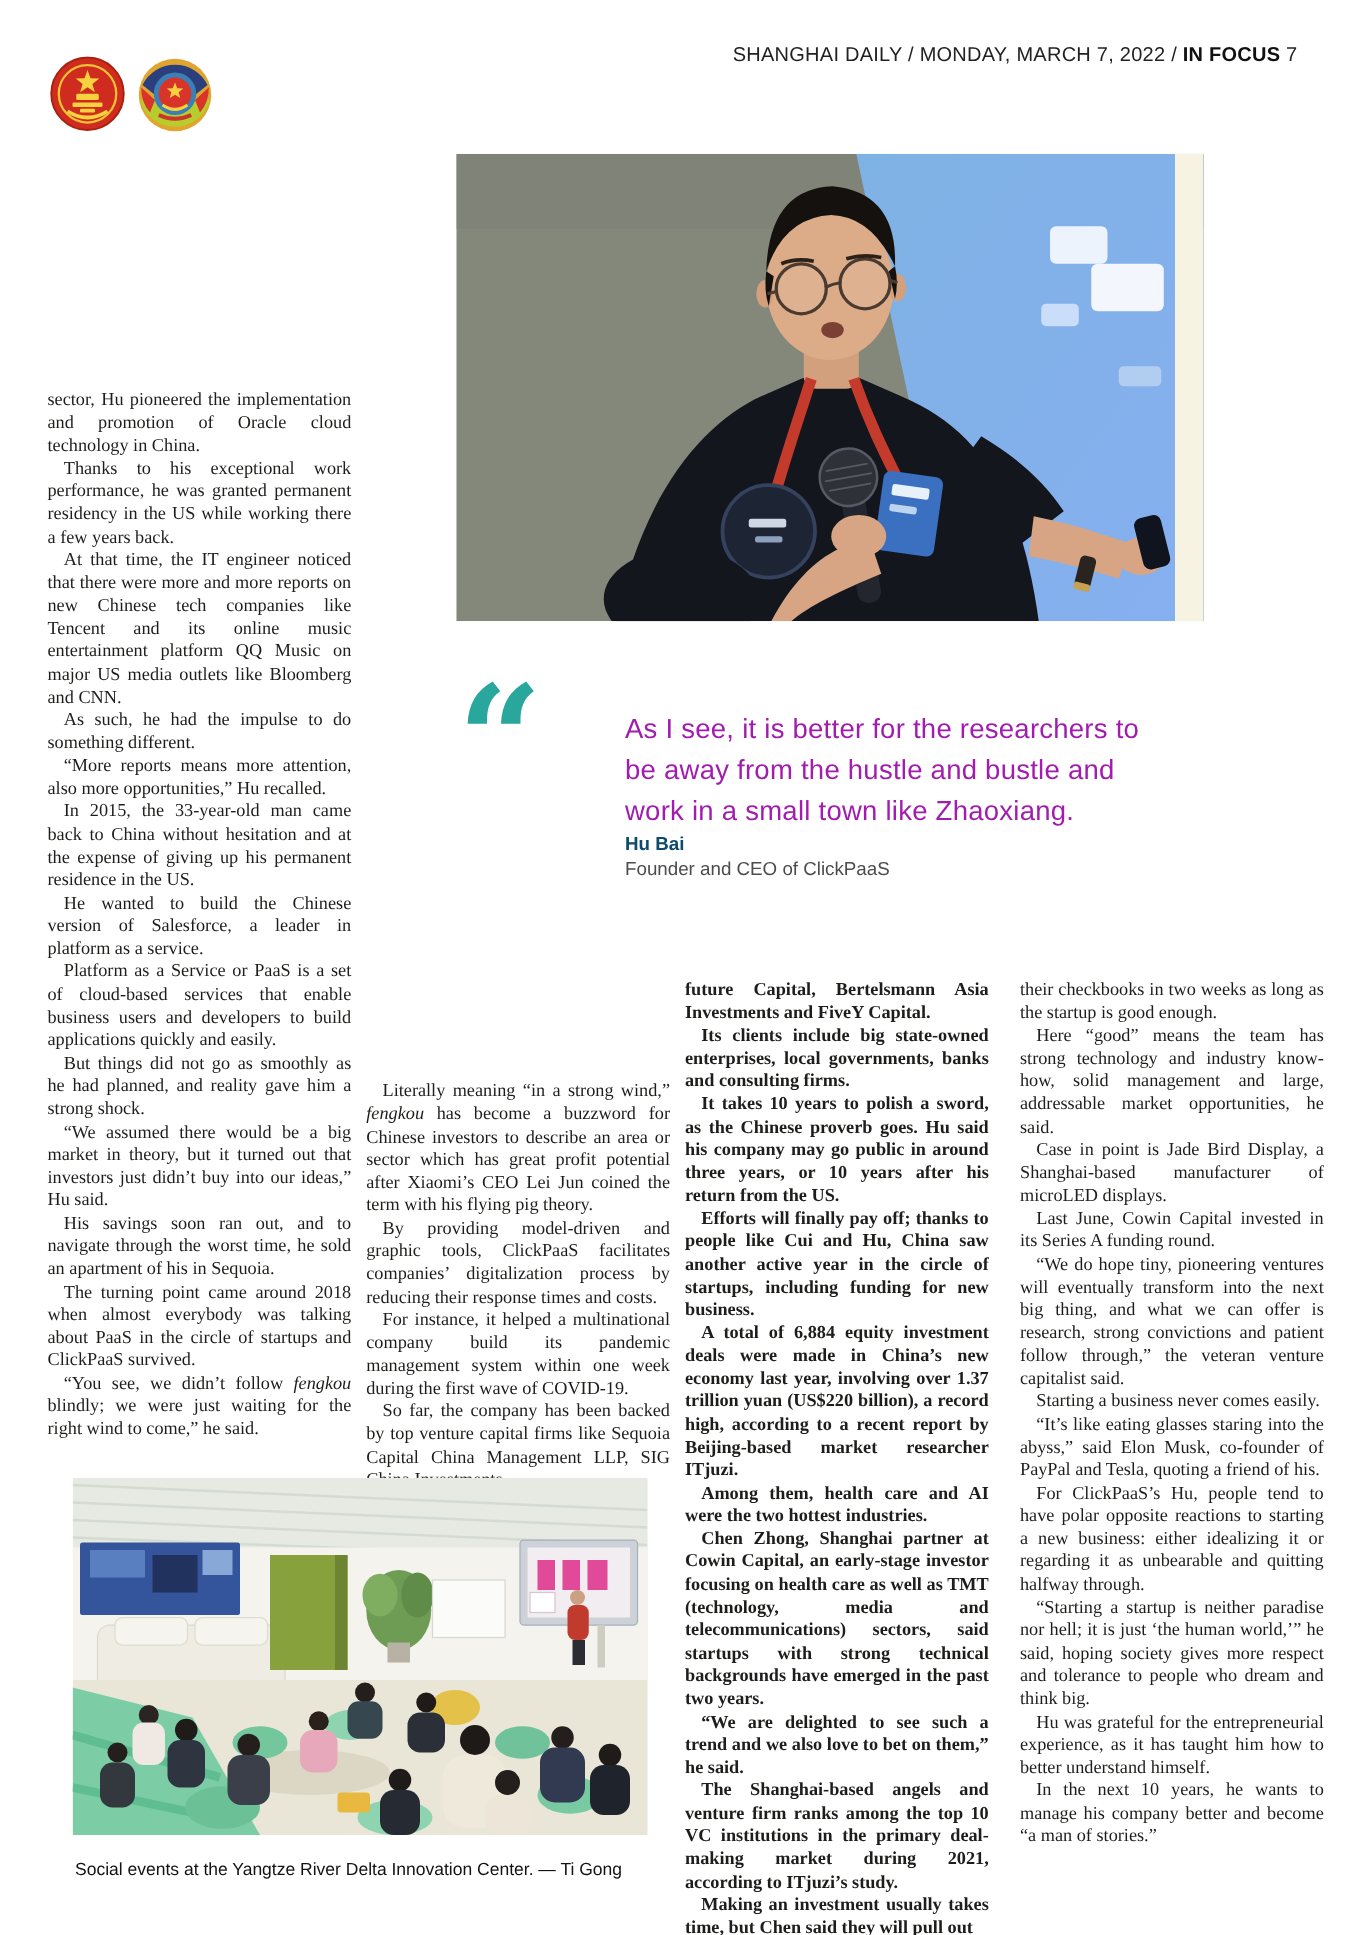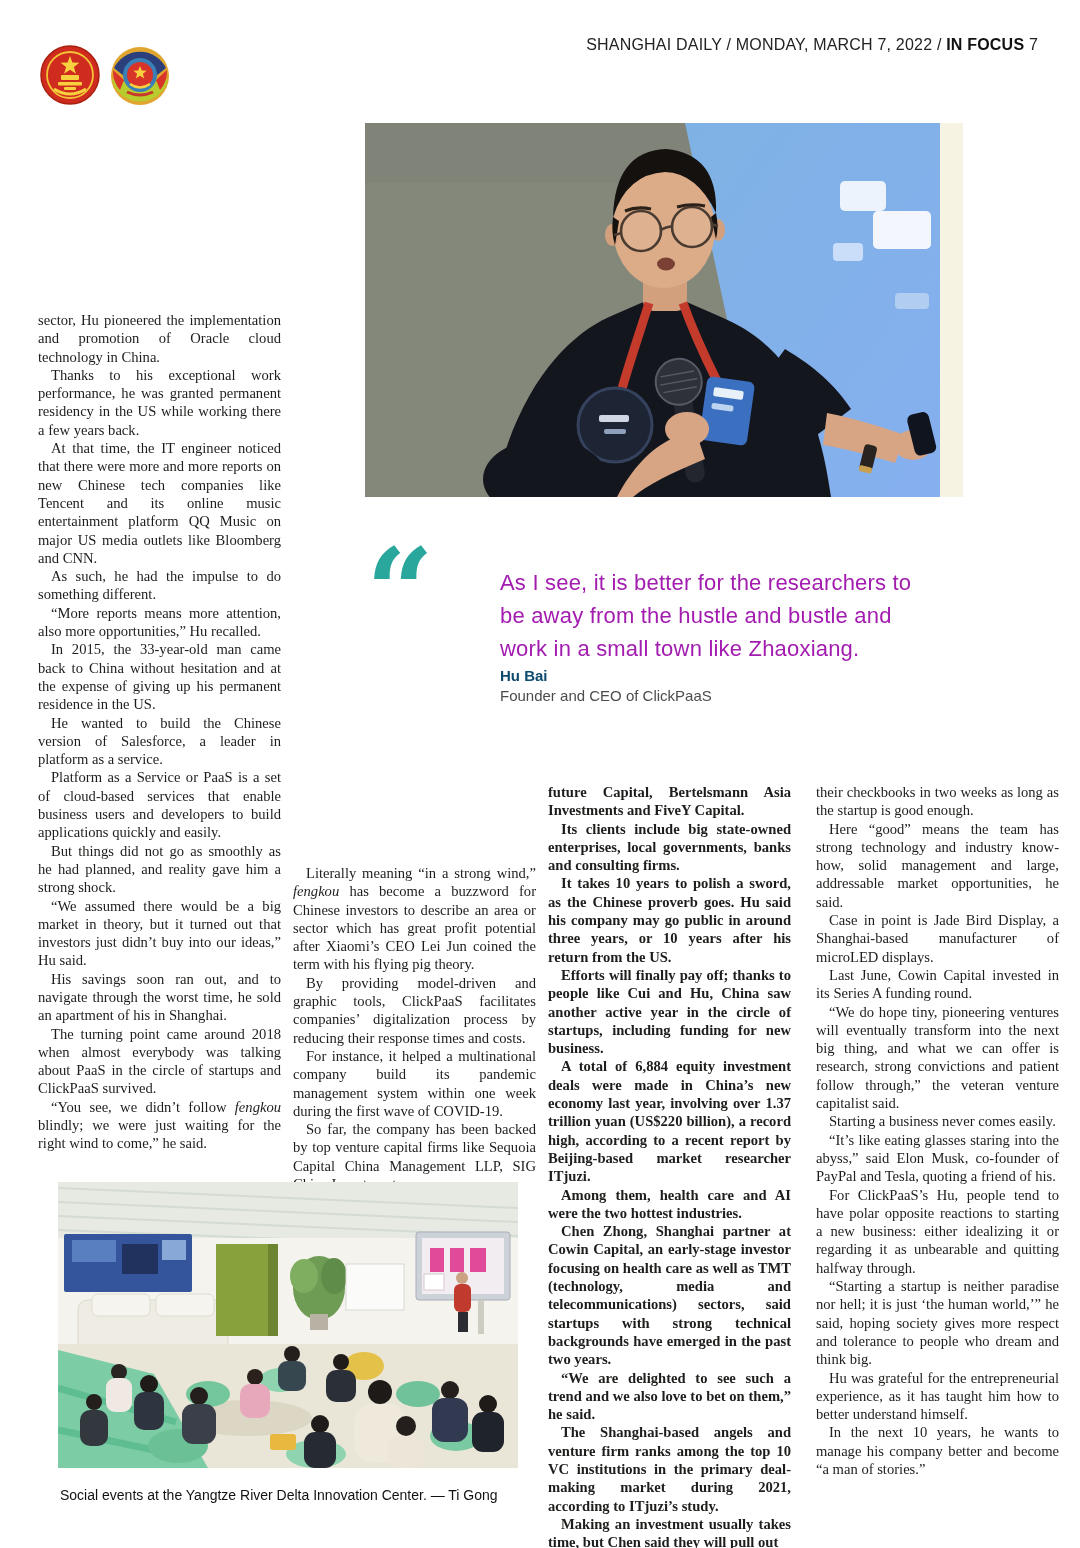--- a/index.html
+++ b/index.html
@@ -157,21 +157,21 @@
       <p class="cont">sector, Hu pioneered the implementation and promotion of Oracle cloud technology in China.</p>
       <p>Thanks to his exceptional work performance, he was granted permanent residency in the US while working there a few years back.</p>
       <p>At that time, the IT engineer noticed that there were more and more reports on new Chinese tech companies like Tencent and its online music entertainment platform QQ Music on major US media outlets like Bloomberg and CNN.</p>
       <p>As such, he had the impulse to do something different.</p>
       <p>“More reports means more attention, also more opportunities,” Hu recalled.</p>
       <p>In 2015, the 33-year-old man came back to China without hesitation and at the expense of giving up his permanent residence in the US.</p>
       <p>He wanted to build the Chinese version of Salesforce, a leader in platform as a service.</p>
       <p>Platform as a Service or PaaS is a set of cloud-based services that enable business users and developers to build applications quickly and easily.</p>
       <p>But things did not go as smoothly as he had planned, and reality gave him a strong shock.</p>
       <p>“We assumed there would be a big market in theory, but it turned out that investors just didn’t buy into our ideas,” Hu said.</p>
-      <p>His savings soon ran out, and to navigate through the worst time, he sold an apartment of his in Shanghai.</p>
+      <p>His savings soon ran out, and to navigate through the worst time, he sold an apartment of his in Sequoia.</p>
       <p>The turning point came around 2018 when almost everybody was talking about PaaS in the circle of startups and ClickPaaS survived.</p>
       <p>“You see, we didn’t follow <i>fengkou</i> blindly; we were just waiting for the right wind to come,” he said.</p>
     </div>
   <div class="body-col col-2">
       <p>Literally meaning “in a strong wind,” <i>fengkou</i> has become a buzzword for Chinese investors to describe an area or sector which has great profit potential after Xiaomi’s CEO Lei Jun coined the term with his flying pig theory.</p>
       <p>By providing model-driven and graphic tools, ClickPaaS facilitates companies’ digitalization process by reducing their response times and costs.</p>
       <p>For instance, it helped a multinational company build its pandemic management system within one week during the first wave of COVID-19.</p>
       <p>So far, the company has been backed by top venture capital firms like Sequoia Capital China Management LLP, SIG China Investments,</p>
     </div>
   <div class="body-col col-3">

